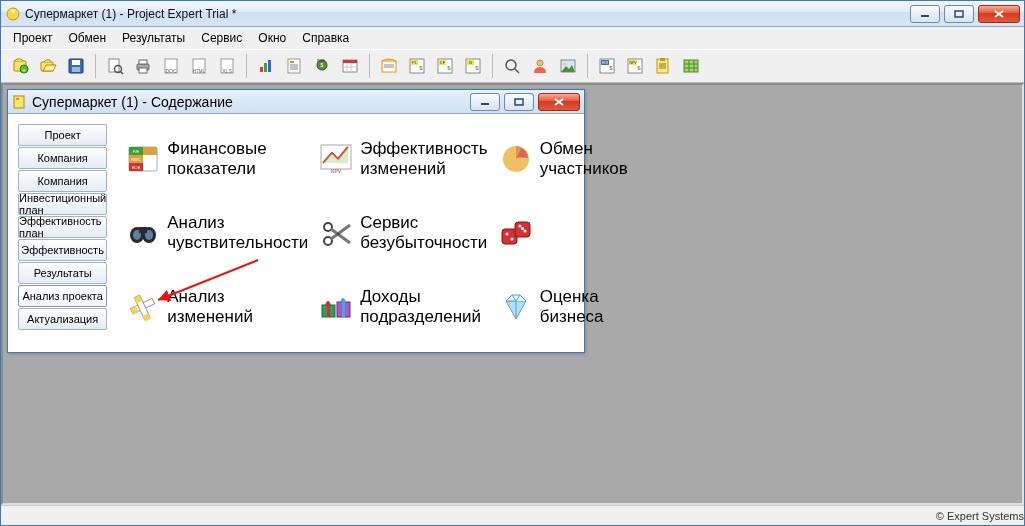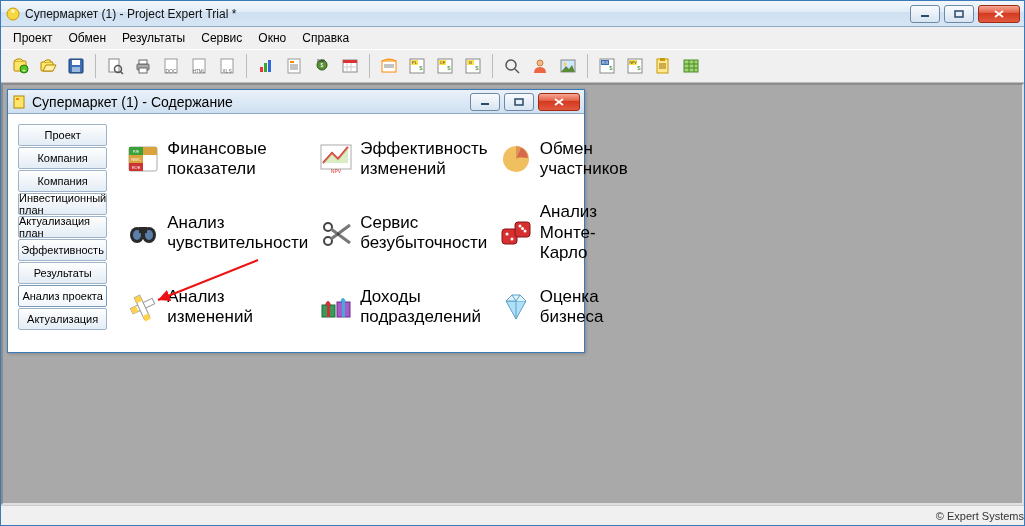--- a/index.html
+++ b/index.html
@@ -370,21 +370,21 @@
               </svg>
             </div>
         </div>
       </div>
       <div class="child-body">
         <div class="side-tabs">
           <div class="side-tab">Проект</div>
           <div class="side-tab">Компания</div>
           <div class="side-tab">Компания</div>
           <div class="side-tab">Инвестиционный план</div>
-          <div class="side-tab">Актуализация план</div>
+          <div class="side-tab">Эффективность план</div>
           <div class="side-tab">Эффективность</div>
           <div class="side-tab">Результаты</div>
           <div class="side-tab active">Анализ проекта</div>
           <div class="side-tab">Актуализация</div>
         </div>
 
         <div class="content-grid">
 
           <div class="content-item">
             <svg class="ci-icon" viewBox="0 0 36 36">
@@ -439,21 +439,20 @@
           <div class="content-item">
             <svg class="ci-icon" viewBox="0 0 36 36">
                 <rect x="4" y="14" width="15" height="15" rx="3" fill="#d63030" stroke="#8a1212"></rect>
                 <rect x="17" y="7" width="15" height="15" rx="3" fill="#d63030" stroke="#8a1212"></rect>
                 <circle cx="9" cy="19" r="1.5" fill="#fff"></circle>
                 <circle cx="14" cy="24" r="1.5" fill="#fff"></circle>
                 <circle cx="22" cy="11" r="1.5" fill="#fff"></circle>
                 <circle cx="27" cy="16" r="1.5" fill="#fff"></circle>
                 <circle cx="24.5" cy="13.5" r="1.5" fill="#fff"></circle>
               </svg>
-            <span class="ci-label">Анализ Монте-Карло</span>
           </div>
 
           <div class="content-item">
             <svg class="ci-icon" viewBox="0 0 36 36">
                 <g transform="rotate(-25 18 18)">
                   <rect x="6" y="14" width="24" height="6" fill="#fff" stroke="#999"></rect>
                   <rect x="14" y="6" width="6" height="24" fill="#fff" stroke="#999"></rect>
                   <rect x="6" y="14" width="6" height="6" fill="#ffd24d"></rect>
                   <rect x="14" y="6" width="6" height="6" fill="#ffd24d"></rect>
                   <rect x="14" y="26" width="6" height="6" fill="#ffd24d"></rect>

